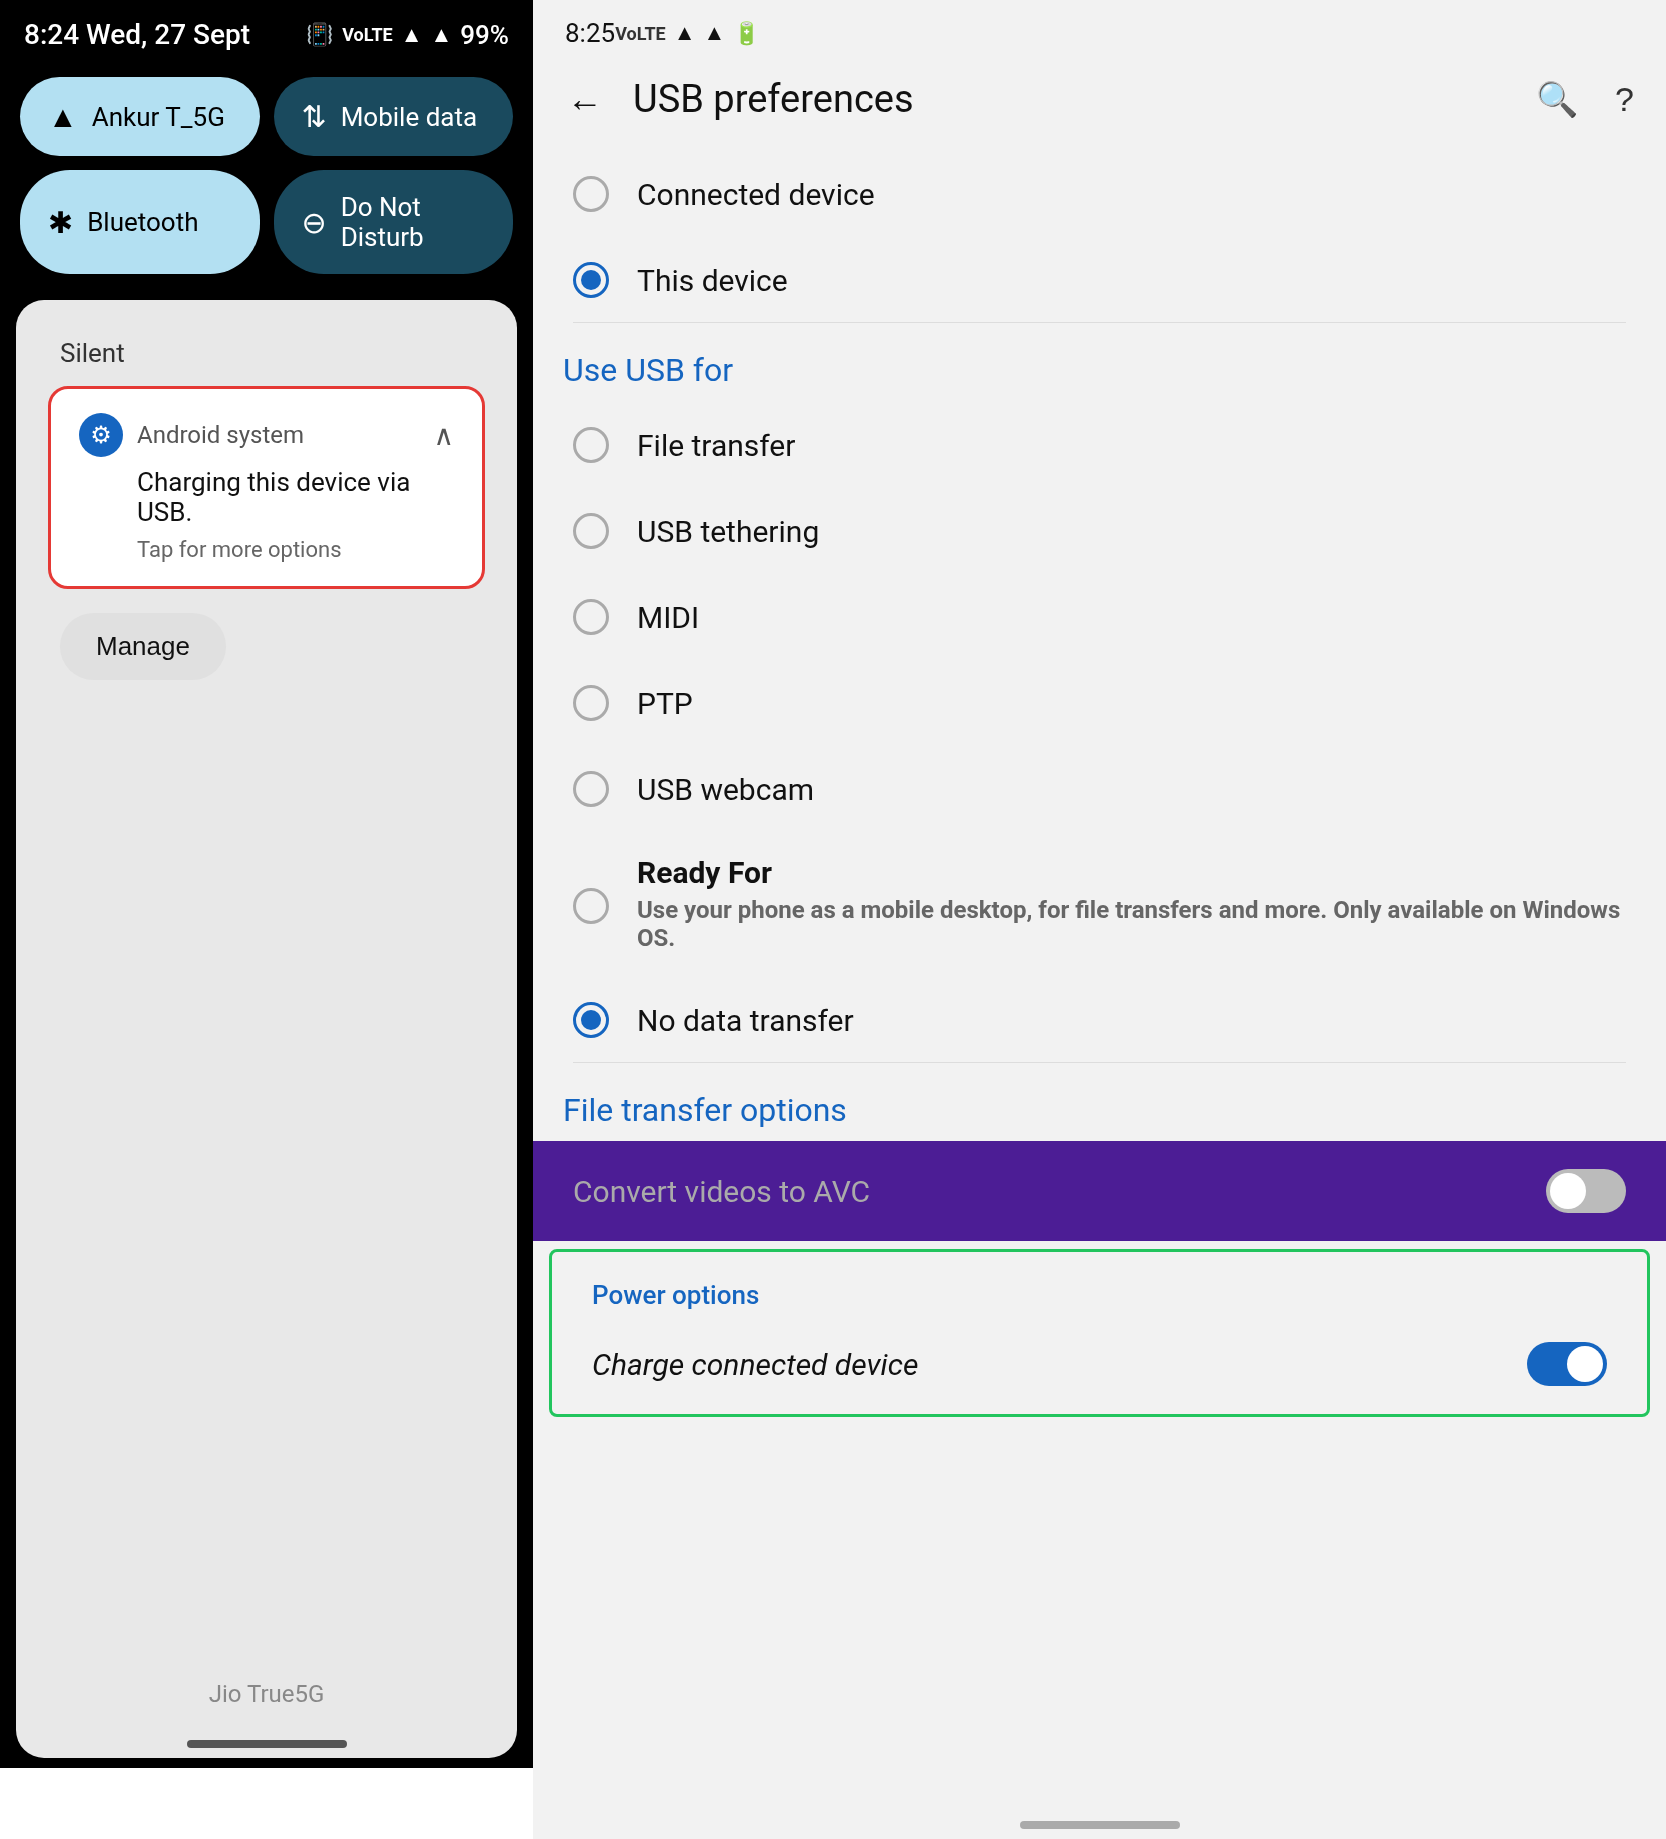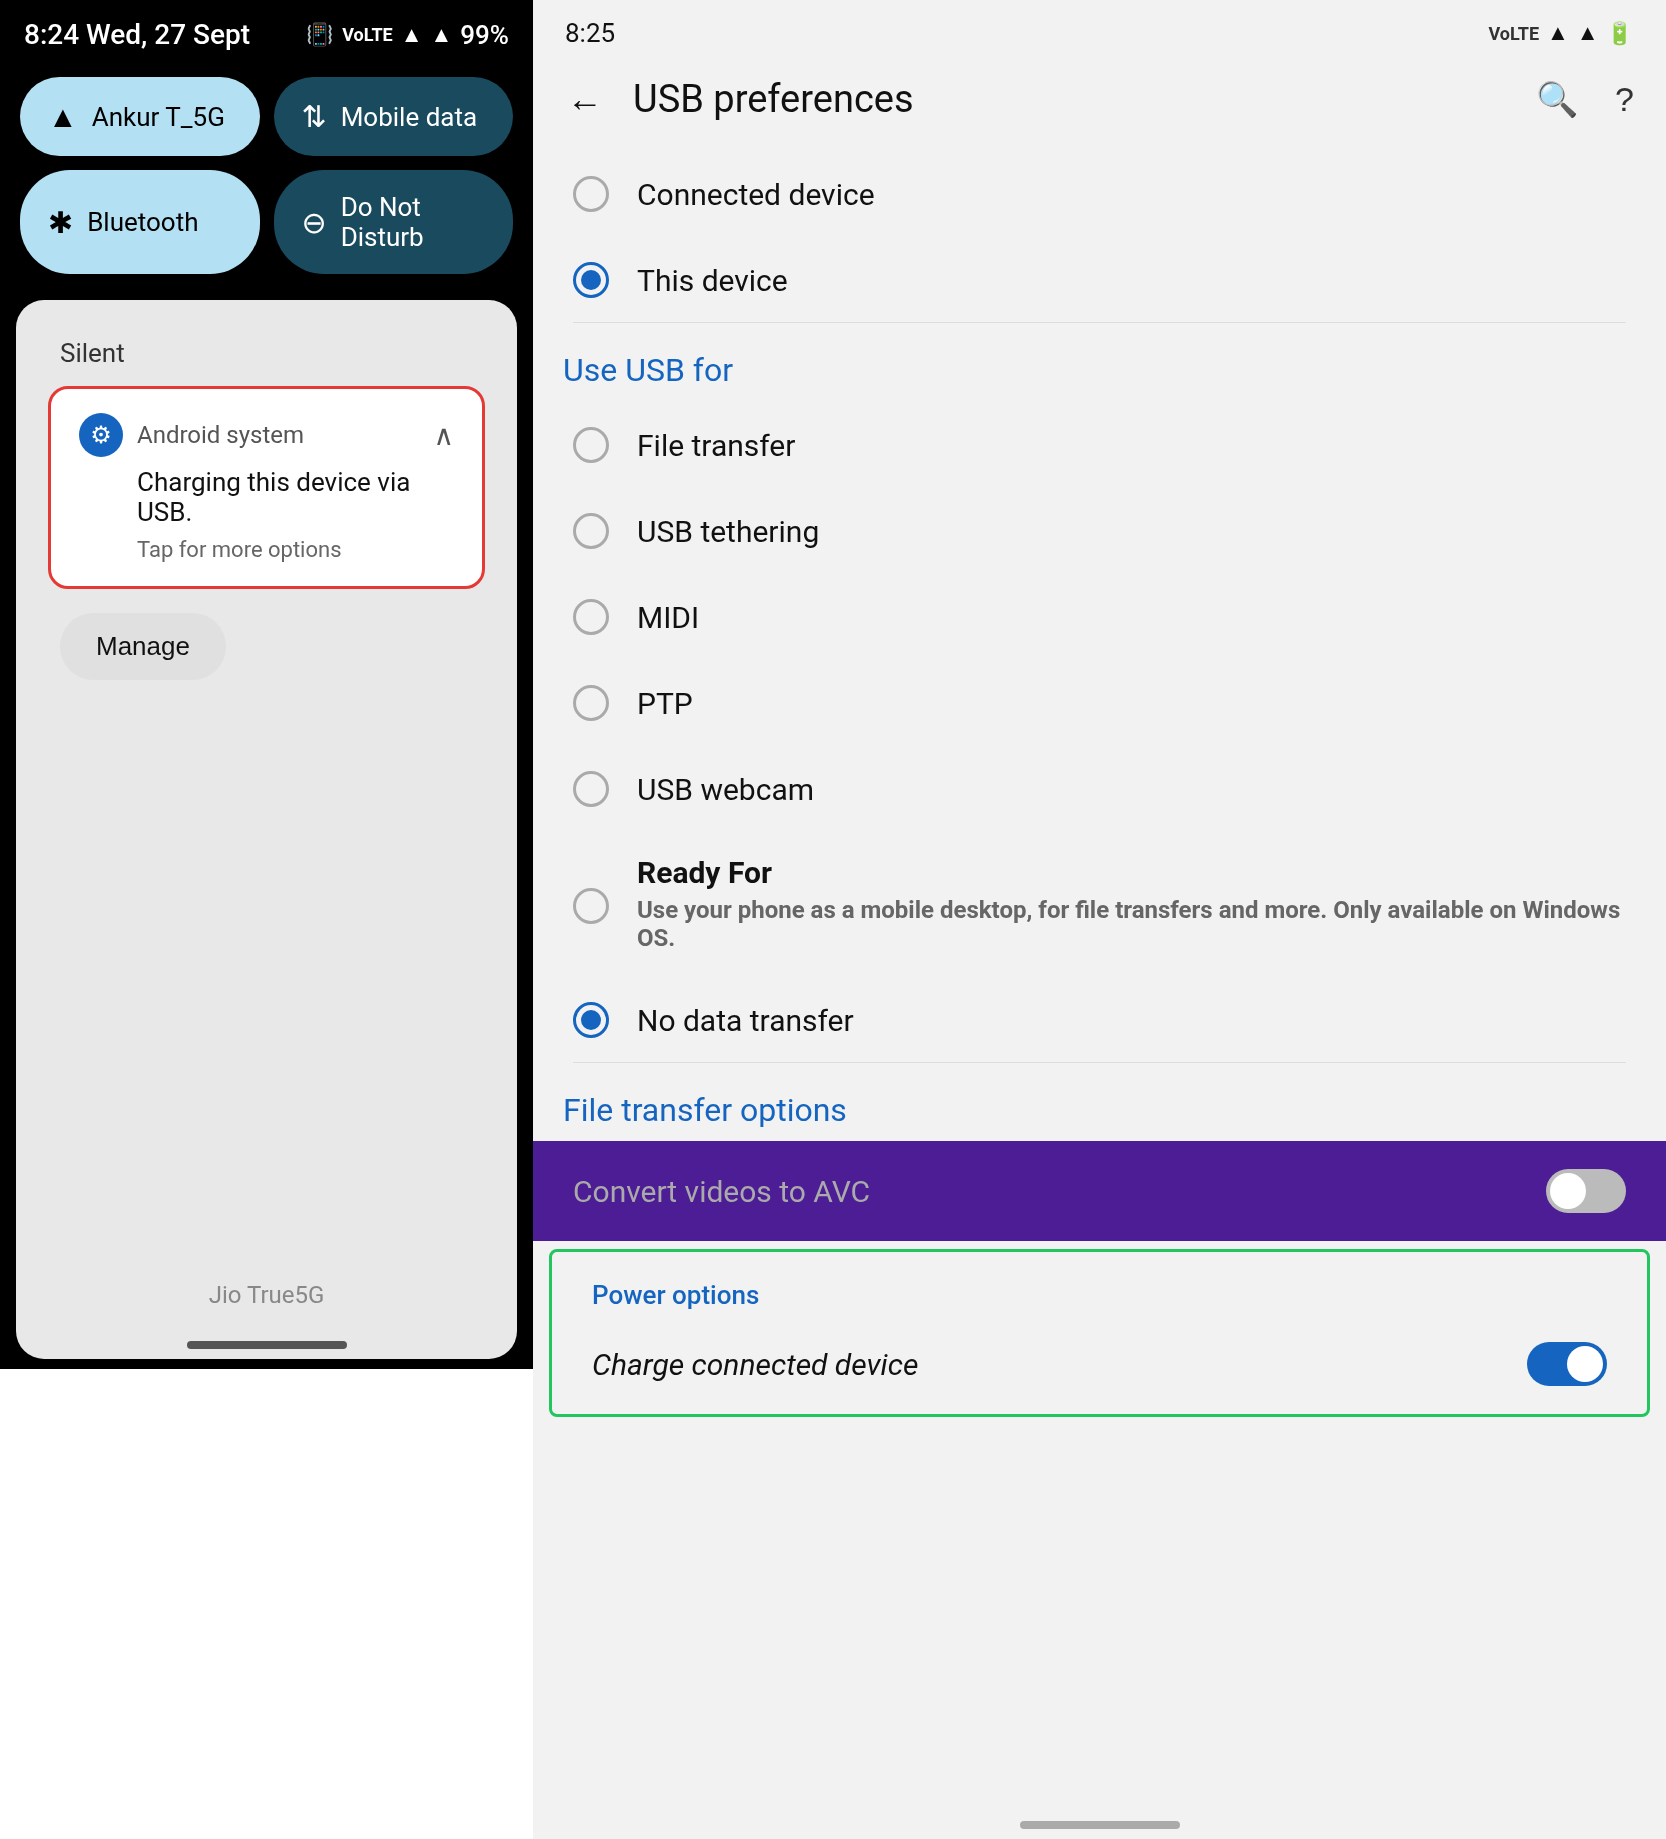--- a/index.html
+++ b/index.html
@@ -7,21 +7,21 @@
       width: 1666px;
       height: 1839px;
       display: flex;
       font-family: 'Roboto', Arial, sans-serif;
       overflow: hidden;
     }
 
     
     .left-panel {
       width: 533px;
-      height: 1369px;
+      height: 1768px;
       background: #000;
       display: flex;
       flex-direction: column;
       position: relative;
     }
 
     .status-bar-left {
       display: flex;
       justify-content: space-between;
       align-items: center;
@@ -178,21 +178,20 @@
       width: 1133px;
       height: 1839px;
       background: #f2f2f2;
       display: flex;
       flex-direction: column;
     }
 
     .status-bar-right {
       background: #f2f2f2;
       display: flex;
-      justify-content: space-between;
       align-items: center;
       padding: 18px 32px 8px;
       font-size: 26px;
       color: #111;
     }
 
     .status-icons-right {
       display: flex;
       align-items: center;
       gap: 8px;

